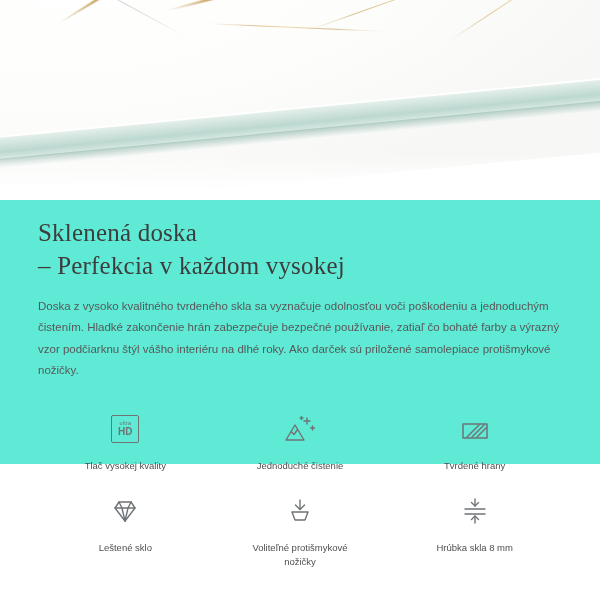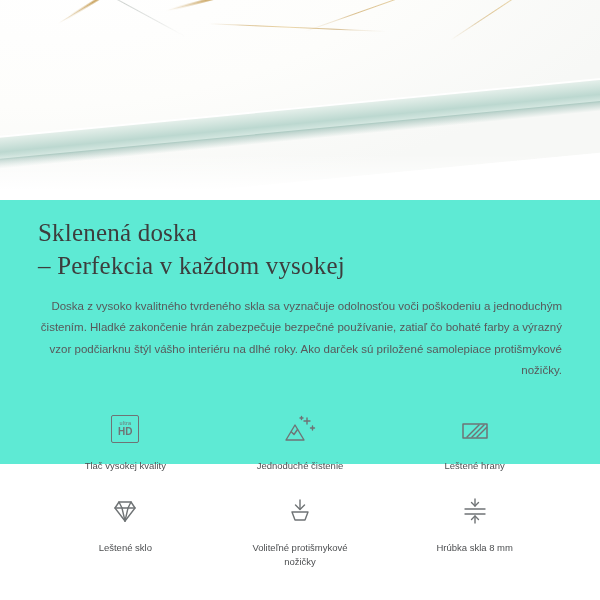--- a/index.html
+++ b/index.html
@@ -123,21 +123,21 @@
     letter-spacing: .2px;
   }
   .headline .l2 { display: block; }
 
   .body-copy {
     font-size: 11.5px;
     line-height: 1.85;
     color: #58585a;
     margin: 0;
   }
-  .body-copy p { margin: 0; text-align: right; }
+  .body-copy p { margin: 0; }
 
   
   .features {
     margin-top: 26px;
     display: grid;
     grid-template-columns: repeat(3, 1fr);
     row-gap: 16px;
     column-gap: 0;
   }
   .feature {
@@ -241,21 +241,21 @@
 
       <div class="feature">
         <div class="feature-icon">
           <svg width="32" height="30" viewBox="0 0 32 30" fill="none" stroke="currentColor" stroke-width="1.4" stroke-linecap="round" stroke-linejoin="round">
             <path d="M4 24 L4 10 L28 10 L28 24 Z" stroke-width="1.5"></path>
             <path d="M8 23 L20 11"></path>
             <path d="M13 23 L25 11"></path>
             <path d="M18 23 L27.5 13.5"></path>
           </svg>
         </div>
-        <div class="feature-label">Leštené hrany</div>
+        <div class="feature-label">Tvrdené hrany</div>
       </div>
 
       <div class="feature">
         <div class="feature-icon">
           <svg width="32" height="30" viewBox="0 0 32 30" fill="none" stroke="currentColor" stroke-width="1.4" stroke-linecap="round" stroke-linejoin="round">
             <path d="M6 12 L10 6 H22 L26 12 L16 25 Z"></path>
             <path d="M6 12 H26"></path>
             <path d="M10 6 L13 12 L16 25"></path>
             <path d="M22 6 L19 12 L16 25"></path>
           </svg>

